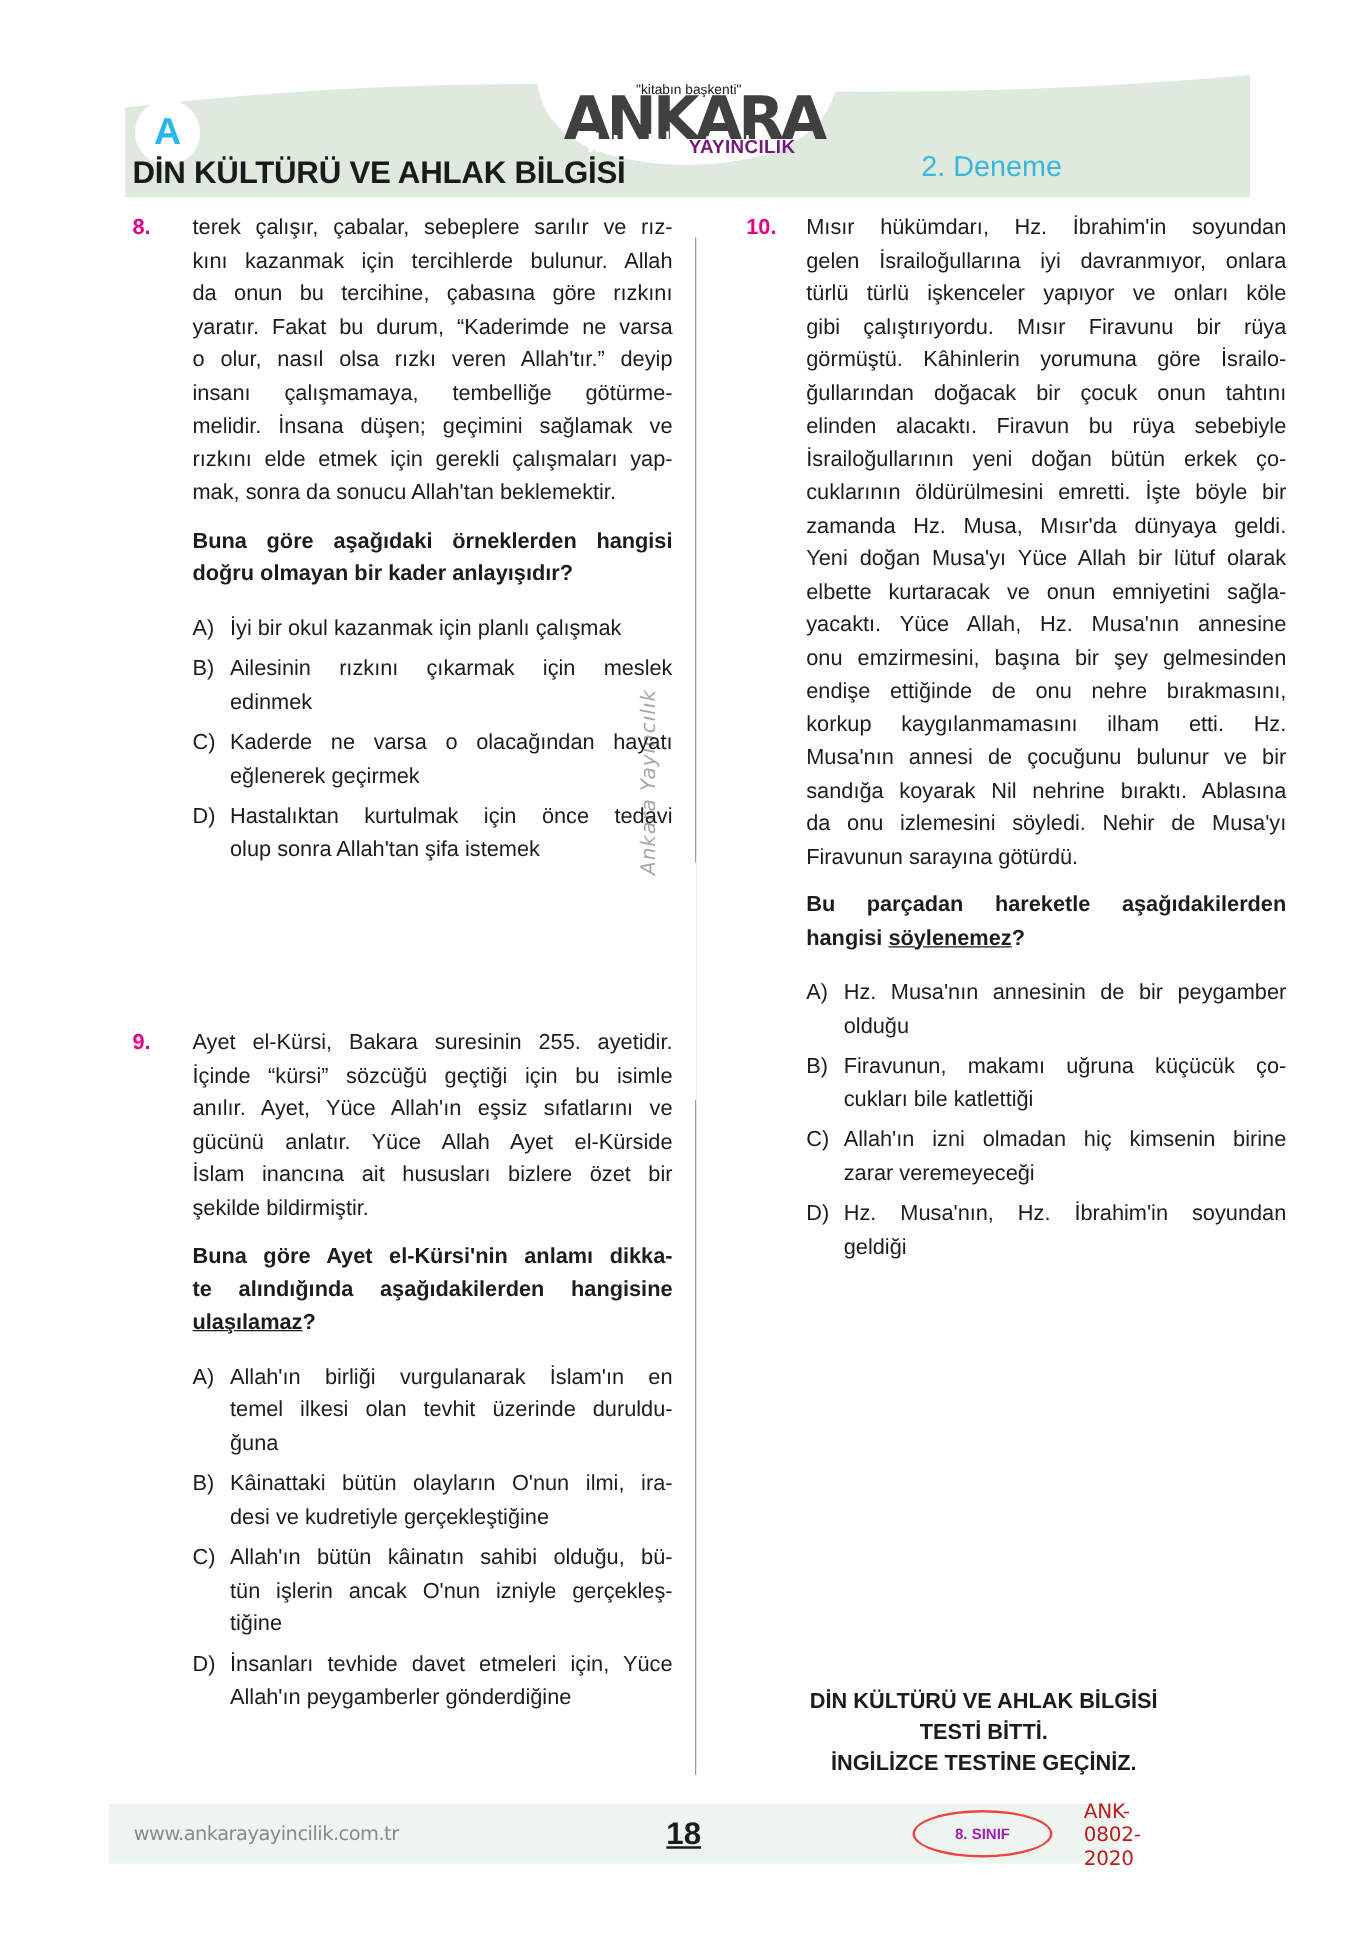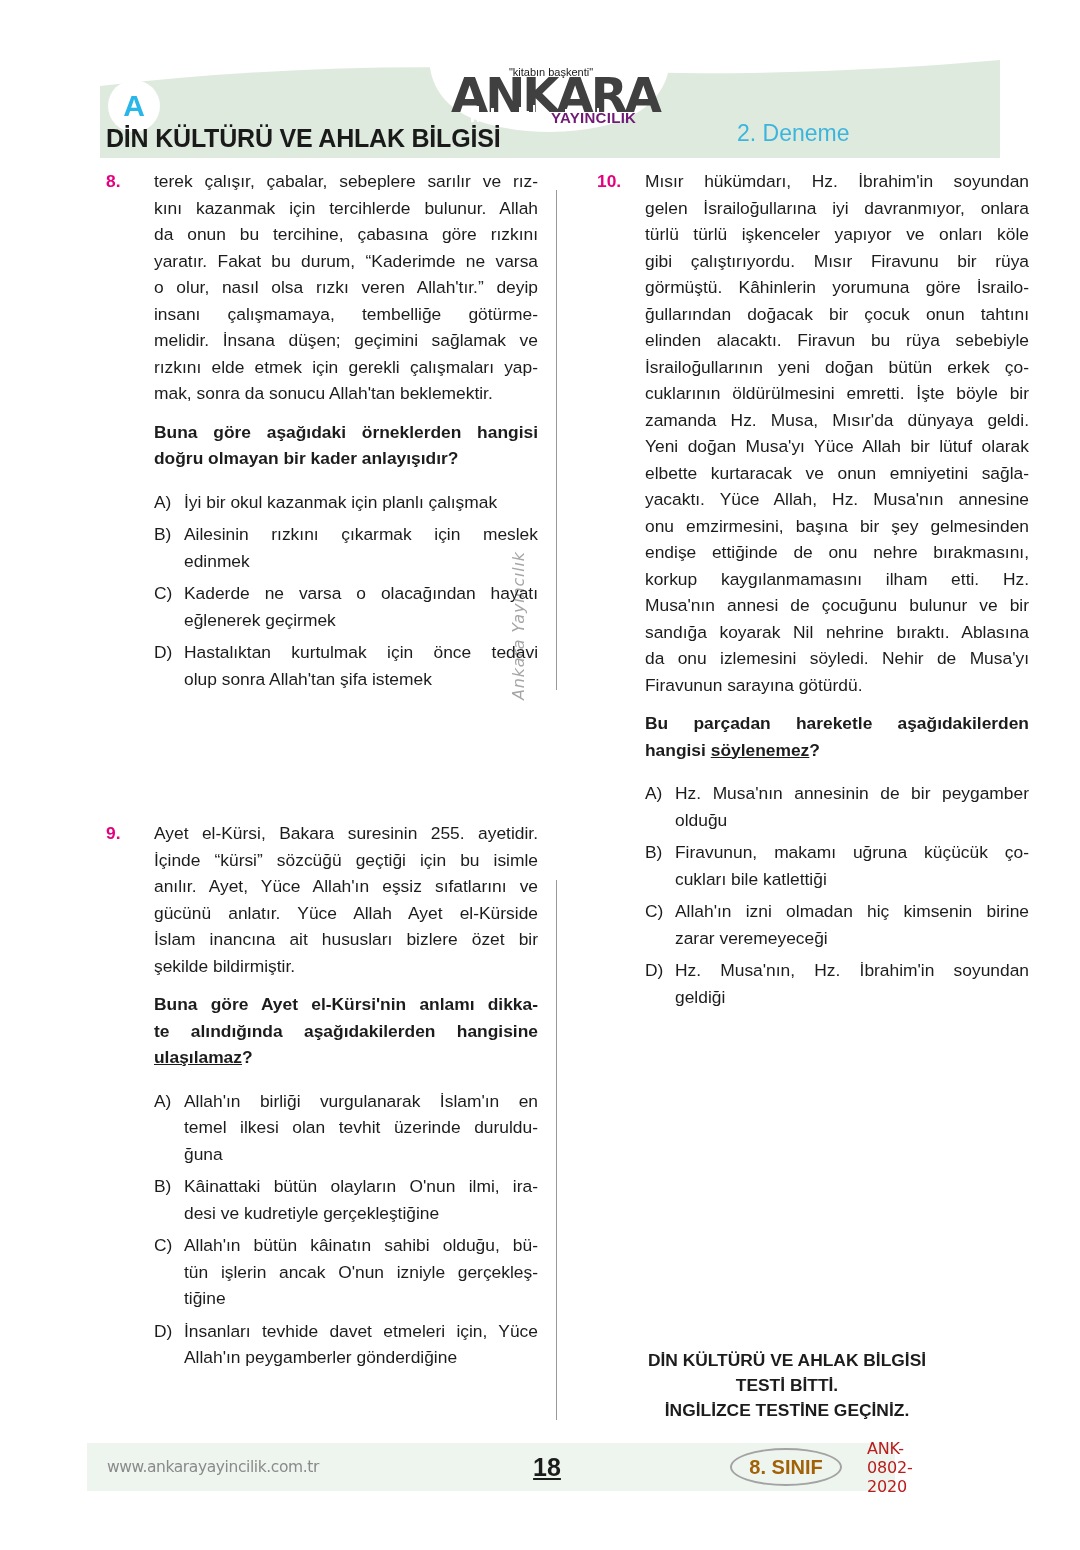--- a/index.html
+++ b/index.html
@@ -255,28 +255,28 @@
     font-weight: bold;
     color: #1c1c1c;
     text-decoration: underline;
   }
   .footer-sinif {
     position: absolute;
     left: 643px;
     top: 5px;
     width: 112px;
     height: 38px;
-    border: 2px solid #a3a3a3;
+    border: 2px solid #ef4444;
     border-radius: 50%;
     display: flex;
     align-items: center;
     justify-content: center;
-    font-size: 20px;
-    font-weight: bold;
-    color: #a16207;
+    font-size: 12px;
+    font-weight: bold;
+    color: #a21caf;
     background: transparent;
   }
   .footer-code {
     position: absolute;
     left: 780px;
     font-size: 16px;
     color: #b91c1c;
     letter-spacing: -0.2px;
     font-family: "DejaVu Sans", sans-serif;
   }

